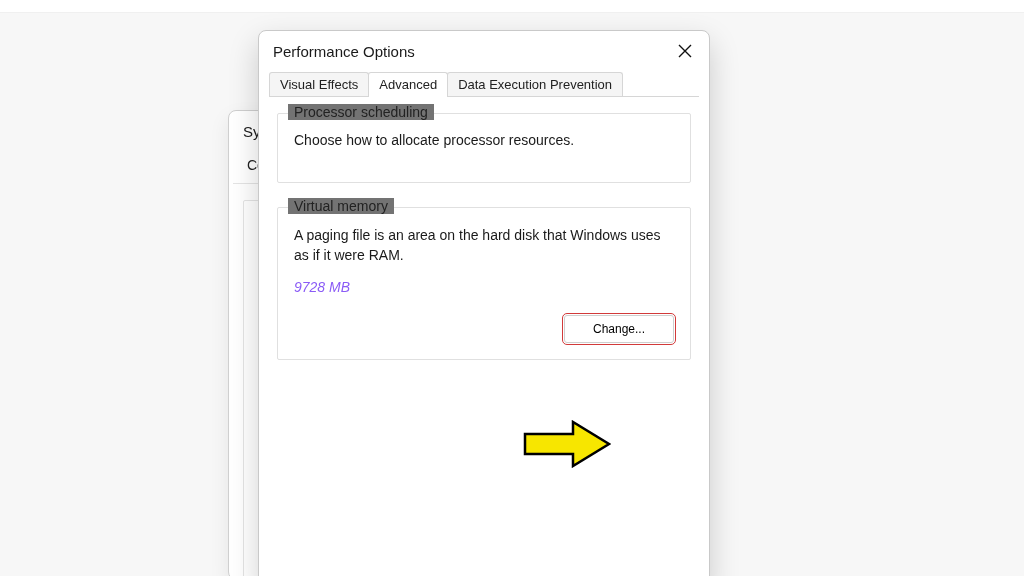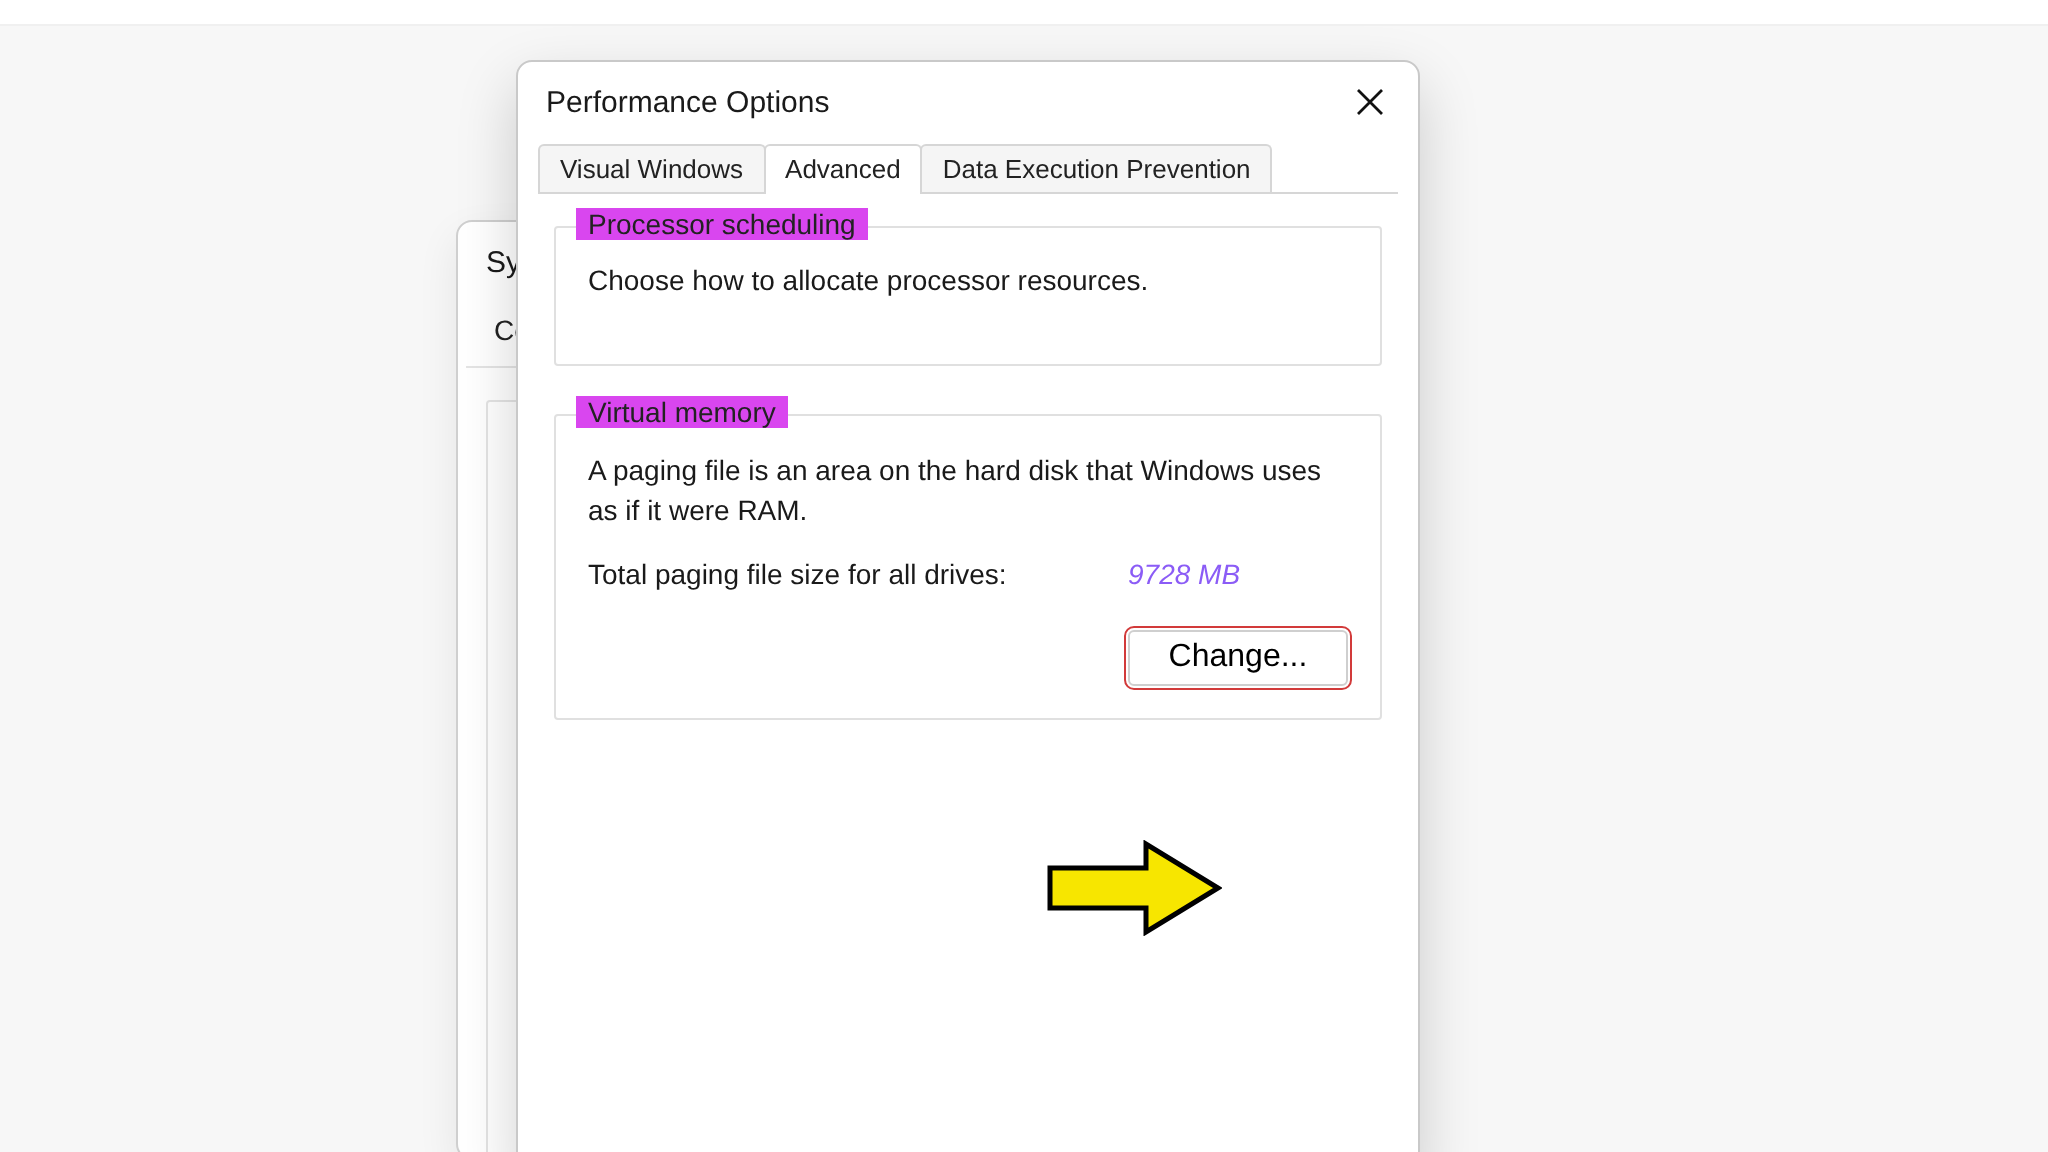--- a/index.html
+++ b/index.html
@@ -139,21 +139,21 @@
     border-radius: 2px;
     padding: 14px 16px 16px 16px;
     position: relative;
     margin-bottom: 24px;
   }
   .groupbox .legend {
     position: absolute;
     top: -10px;
     left: 10px;
     padding: 0 6px;
-    background: #d946ef;
+    background: #737373;
     font-size: 14px;
     color: #222;
   }
   .g-row { margin-top: 4px; }
   .g-desc { margin-bottom: 18px; }
   .g-sub  { margin-top: 14px; margin-bottom: 12px; }
 
   .radio-row {
     display: flex;
     gap: 58px;
@@ -199,21 +199,21 @@
   }
   .change-btn {
     min-width: 110px;
     height: 28px;
     padding: 0 16px;
     background: #ffffff;
     border: 1px solid #cfcfcf;
     border-radius: 3px;
     outline: 1px solid #d23a3a;
     outline-offset: 1px;
-    font-size: 16px;
+    font-size: 12px;
     font-family: inherit;
     cursor: pointer;
   }
 
   
   .annot-arrow {
     position: absolute;
     left: 523px;
     top: 420px;
     width: 88px;
@@ -245,42 +245,41 @@
     <span class="title-text">Performance Options</span>
     <span class="win-close">
       <svg viewBox="0 0 14 14">
           <path d="M1 1 L13 13 M13 1 L1 13" fill="none"></path>
         </svg>
     </span>
   </div>
 
   <div class="tabs-row">
     <div class="tab">
-      <span>Visual Windows</span>
+      <span>Visual Effects</span>
     </div>
     <div class="tab active">
       <span>Advanced</span>
     </div>
     <div class="tab">
       <span>Data Execution Prevention</span>
     </div>
   </div>
 
   <div class="tab-body">
 
     <div class="groupbox">
       <span class="legend">Processor scheduling</span>
       <div class="g-row g-desc">Choose how to allocate processor resources.</div>
     </div>
 
     <div class="groupbox">
       <span class="legend">Virtual memory</span>
       <div class="g-row" style="line-height:1.4">A paging file is an area on the hard disk that Windows uses as if it were RAM.</div>
       <div class="kv-row">
-        <span class="k">Total paging file size for all drives:</span>
         <span class="v">9728 MB</span>
       </div>
       <div class="btn-row">
         <button class="change-btn">Change...</button>
       </div>
     </div>
 
   </div>
 </div>
 

